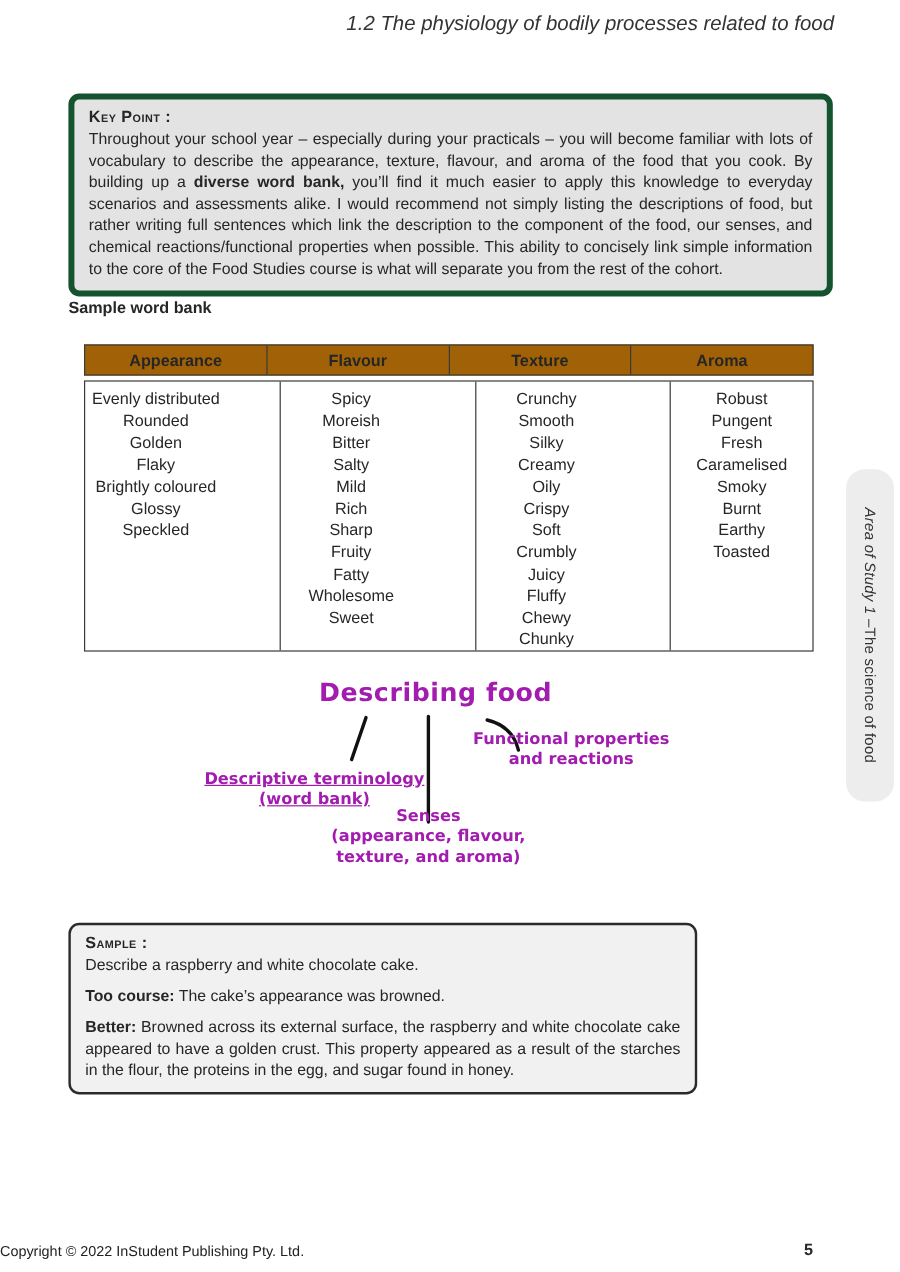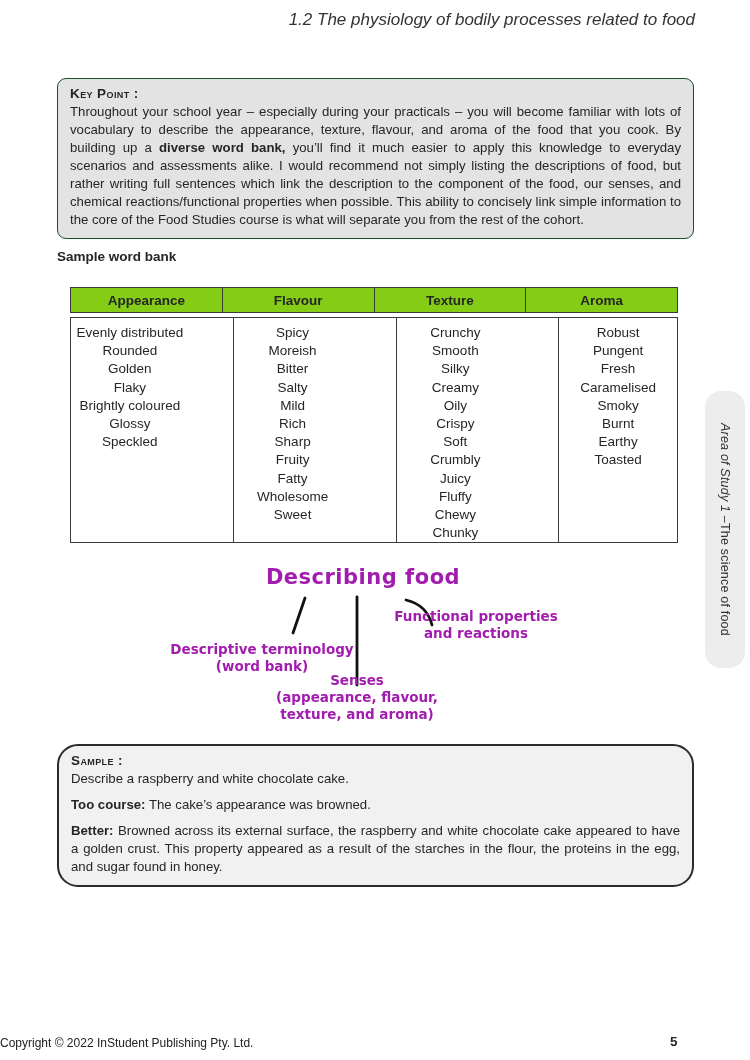--- a/index.html
+++ b/index.html
@@ -4,46 +4,46 @@
 <style>
   * { margin:0; padding:0; box-sizing:border-box; }
   html,body { background:#ffffff; }
   body { font-family:"Liberation Sans","DejaVu Sans",sans-serif; color:#262626; }
   .page { position:relative; width:750px; height:1060px; background:#fff; overflow:hidden; }
 
   .running-header { position:absolute; top:10px; right:55px; font-size:17px; font-style:italic; color:#333; }
 
   
   .keypoint-box { position:absolute; left:57px; top:78px; width:637px;
-    background:#e3e3e3; border:1px solid #14532d; border-radius:9px; padding:7px 12px 9px; }
+    background:#e3e3e3; border:5px solid #14532d; border-radius:9px; padding:7px 12px 9px; }
   .box-label { font-weight:bold; font-variant:small-caps; font-size:13.5px; letter-spacing:.4px; margin-bottom:2px; }
   .body-text { font-size:13.2px; line-height:18px; text-align:justify; }
 
   .wb-heading { position:absolute; left:57px; top:249px; font-size:13.5px; font-weight:bold; }
 
   .wb-table { position:absolute; left:70px; top:287px; width:608px; font-size:13.5px; }
-  .wb-header-row { display:flex; border:1.5px solid #3a3a3a; background:#84cc16; }
+  .wb-header-row { display:flex; border:1.5px solid #3a3a3a; background:#a16207; }
   .wb-hcell { flex:1; text-align:center; font-weight:bold; padding:4.5px 0; border-left:1.5px solid #3a3a3a; }
   .wb-hcell:first-child { border-left:none; }
   .wb-body { display:flex; border:1.5px solid #3a3a3a; margin-top:4px; min-height:222px;gap:44px; }
   .wb-col { flex:1; text-align:center; padding-top:6px; border-left:1.5px solid #3a3a3a; }
   .wb-col:first-child { border-left:none; }
   .wb-item { line-height:18.2px; }
 
   
   .hand { font-family:"DejaVu Sans",sans-serif; font-weight:600; color:#a21caf; }
   .dg-title { position:absolute; left:363px; top:565px; transform:translateX(-50%); font-size:21px; letter-spacing:.5px; white-space:nowrap; }
   .dg-label { position:absolute; transform:translateX(-50%); font-size:13.5px; line-height:17px; text-align:center; white-space:nowrap; }
-  .dg-left   { left:262px; top:641px; }
+  .dg-left   { left:262px; top:641px;text-decoration:underline; }
   .dg-right  { left:476px; top:608px; }
   .dg-center { left:357px; top:672px; }
   .dg-lines  { position:absolute; left:280px; top:592px; pointer-events:none; }
 
-  .sample-box { position:absolute; left:57px; top:744px; width:637px;
-    background:#f1f1f1; border:2px solid #2b2b2b; border-radius:21px; padding:7px 12px 9px; }
+  .sample-box { position:absolute; left:57px; top:769px; width:524px;
+    background:#f1f1f1; border:2px solid #2b2b2b; border-radius:9px; padding:7px 12px 9px; }
   .sample-box p { margin-top:8px; }
   .sample-box p.first { margin-top:0; }
 
   .side-tab { position:absolute; top:391px; right:5px; width:40px; height:277px;
     background:#ededed; border-radius:16px; display:flex; align-items:center; justify-content:center;
     writing-mode:vertical-rl; font-size:12.5px; color:#333; letter-spacing:.2px; }
   .tab-italic { font-style:italic; }
 
   .footer-copyright { position:absolute; left:0; right:0; top:1036px; text-align:left; font-size:12px; color:#222; }
   .footer-pageno { position:absolute; left:670px; top:1034px; font-size:13.5px; font-weight:bold; }

